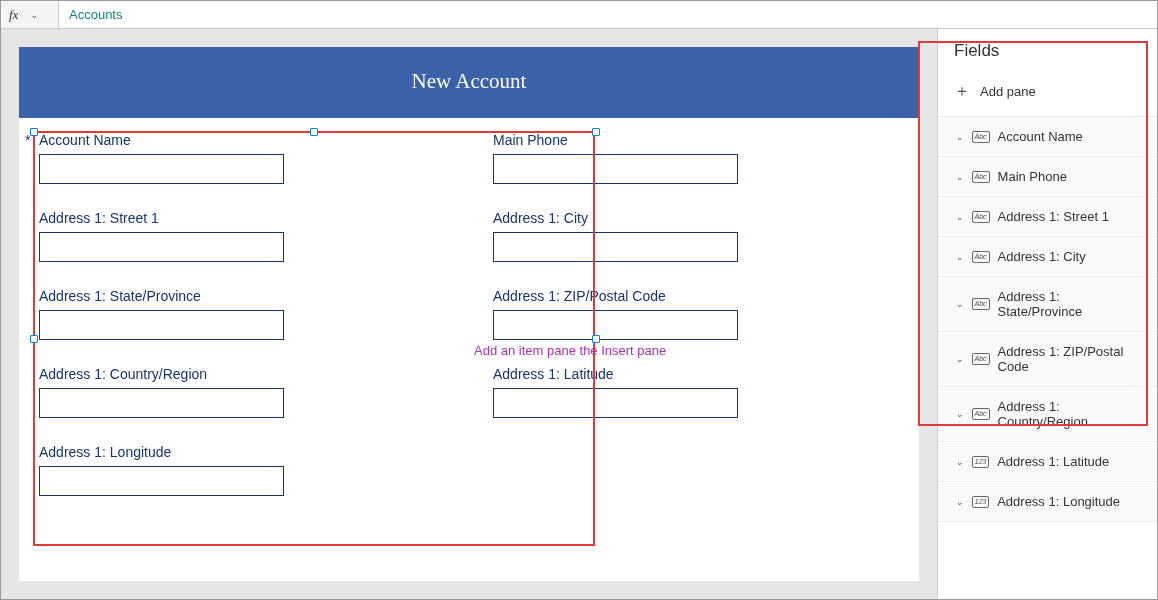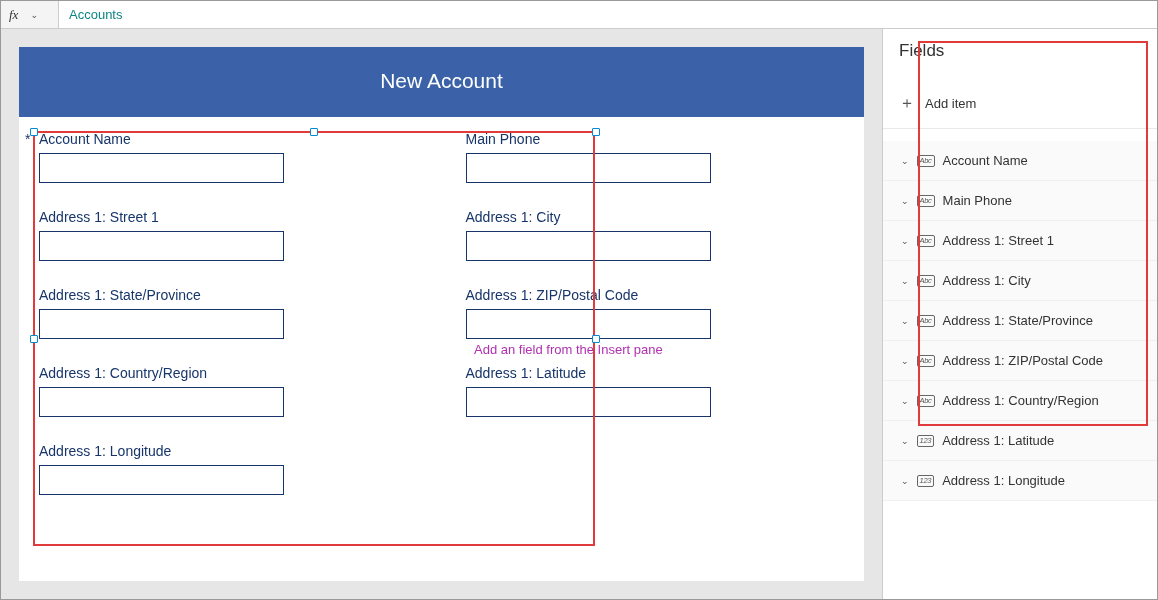--- a/index.html
+++ b/index.html
@@ -59,20 +59,21 @@
       height: 100%;
       position: relative;
     }
     .form-header {
       background: #3b62a8;
       color: #fff;
       font-size: 21px;
       font-weight: 400;
       text-align: center;
       padding: 22px 0 24px;
+      font-family: Liberation Serif, serif;
     }
     .selection-box {
       position: absolute;
       border: 2px solid #e03a3a;
       pointer-events: none;
     }
     .sel-form { left: 14px; top: 84px; width: 562px; height: 415px; }
     .sel-panel { right: 9px; top: 12px; width: 230px; height: 385px; }
     .selhandle {
       position: absolute;
@@ -114,28 +115,27 @@
     }
     .hint-text {
       position: absolute;
       color: #b030b0;
       font-size: 13px;
       left: 455px;
       top: 225px;
       z-index: 1;
     }
     .fields-pane {
-      width: 275px;
+      width: 220px;
       background: #fff;
       border-left: 1px solid #ccc;
       display: flex;
       flex-direction: column;
       position: relative;
       padding-top: 12px;
-      gap: 12px;
     }
     .pane-title {
       font-size: 17px;
       color: #333;
       padding: 0 16px 12px;
     }
     .add-row {
       display: flex;
       align-items: center;
       gap: 10px;
@@ -181,21 +181,21 @@
   </div>
   <div class="formula-input">Accounts</div>
 </div>
 
 <div class="main-area">
   <div class="canvas-wrap">
     <div class="canvas">
       <div class="form-header">New Account</div>
 
       <div class="form-fields">
-        <div class="hint-text">Add an field from the Insert pane</div>
+        <div class="hint-text">Add an item pane the Insert pane</div>
 
         <div class="field">
           <div class="field-label">
             <span class="req-star">*</span>
             <span>Account Name</span>
           </div>
           <div class="field-input"></div>
         </div>
 
         <div class="field">
@@ -261,21 +261,21 @@
       <div class="selhandle sh-tr"></div>
       <div class="selhandle sh-ml"></div>
       <div class="selhandle sh-mr"></div>
     </div>
   </div>
 
   <div class="fields-pane">
     <div class="pane-title">Fields</div>
     <div class="add-row">
       <span class="plus-ico">＋</span>
-      <span>Add item</span>
+      <span>Add pane</span>
     </div>
     <div class="field-list">
       <div class="field-item">
         <span class="chev">⌄</span>
         <span class="type-badge">Abc</span>
         <span>Account Name</span>
       </div>
       <div class="field-item">
         <span class="chev">⌄</span>
         <span class="type-badge">Abc</span>

